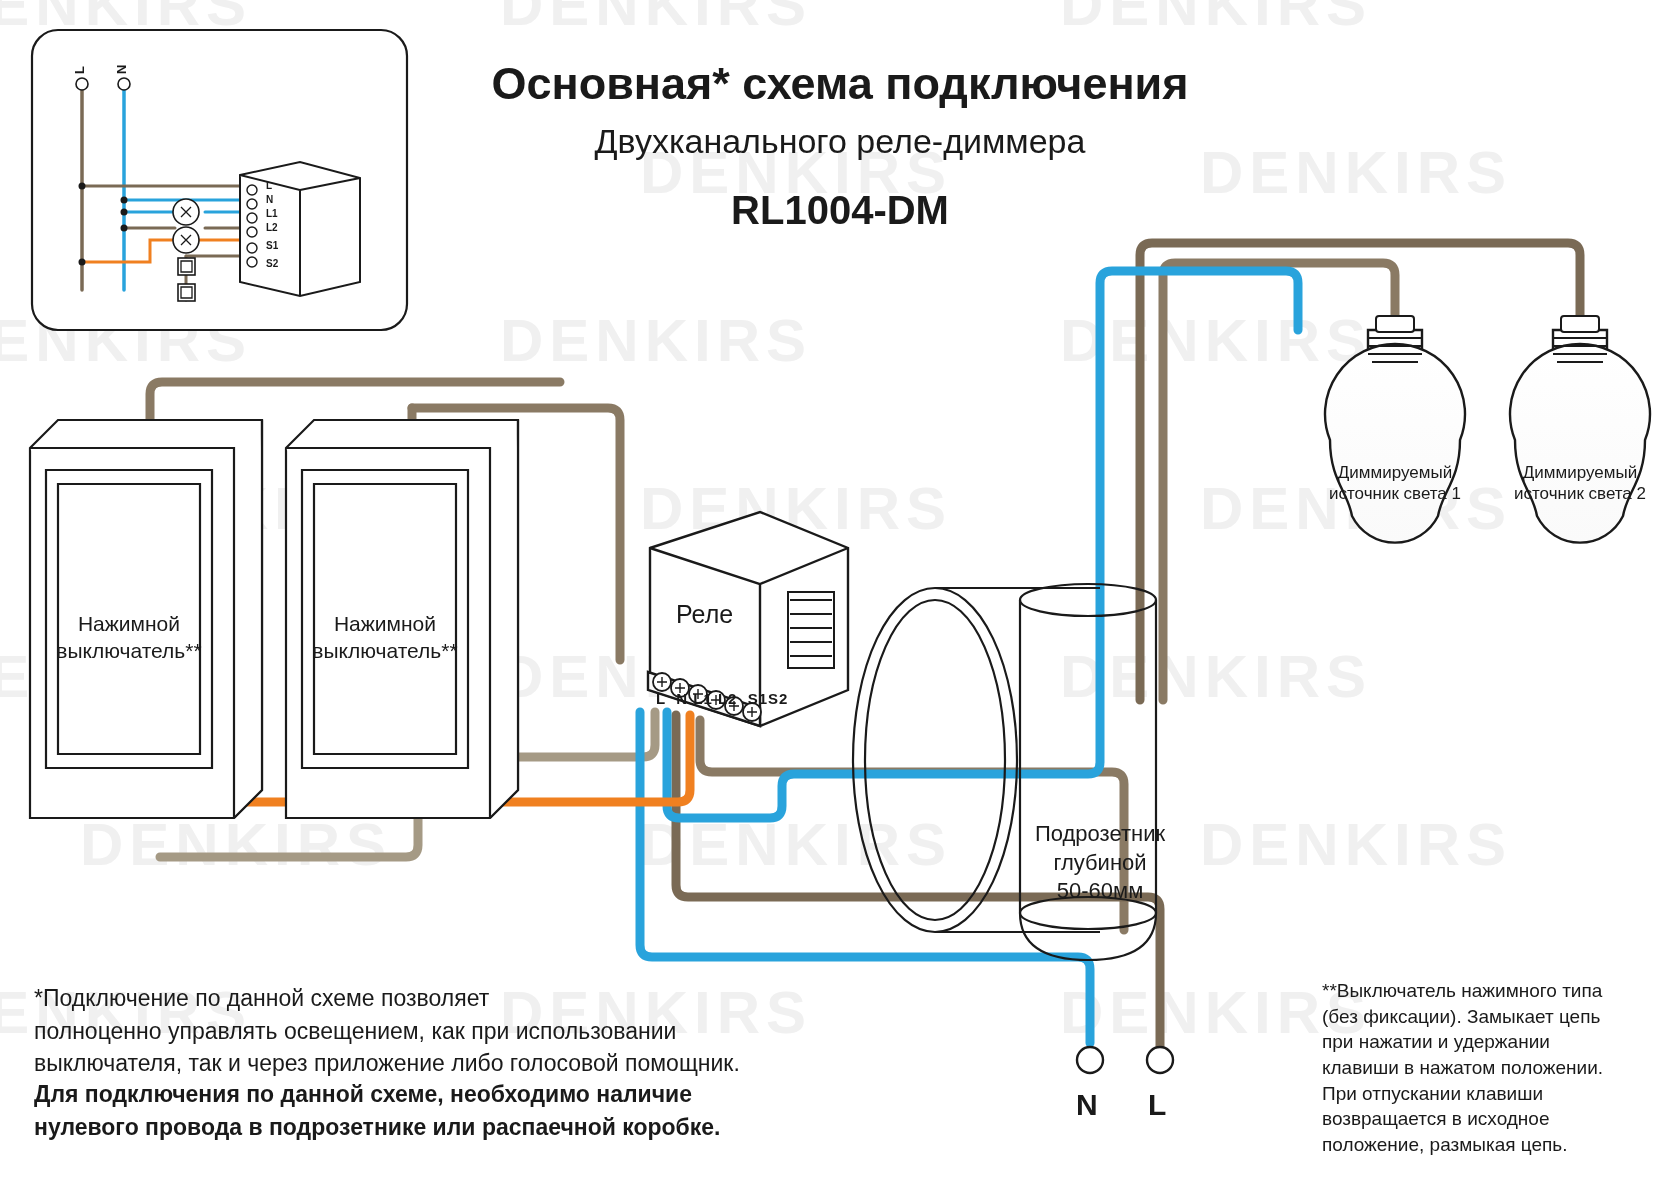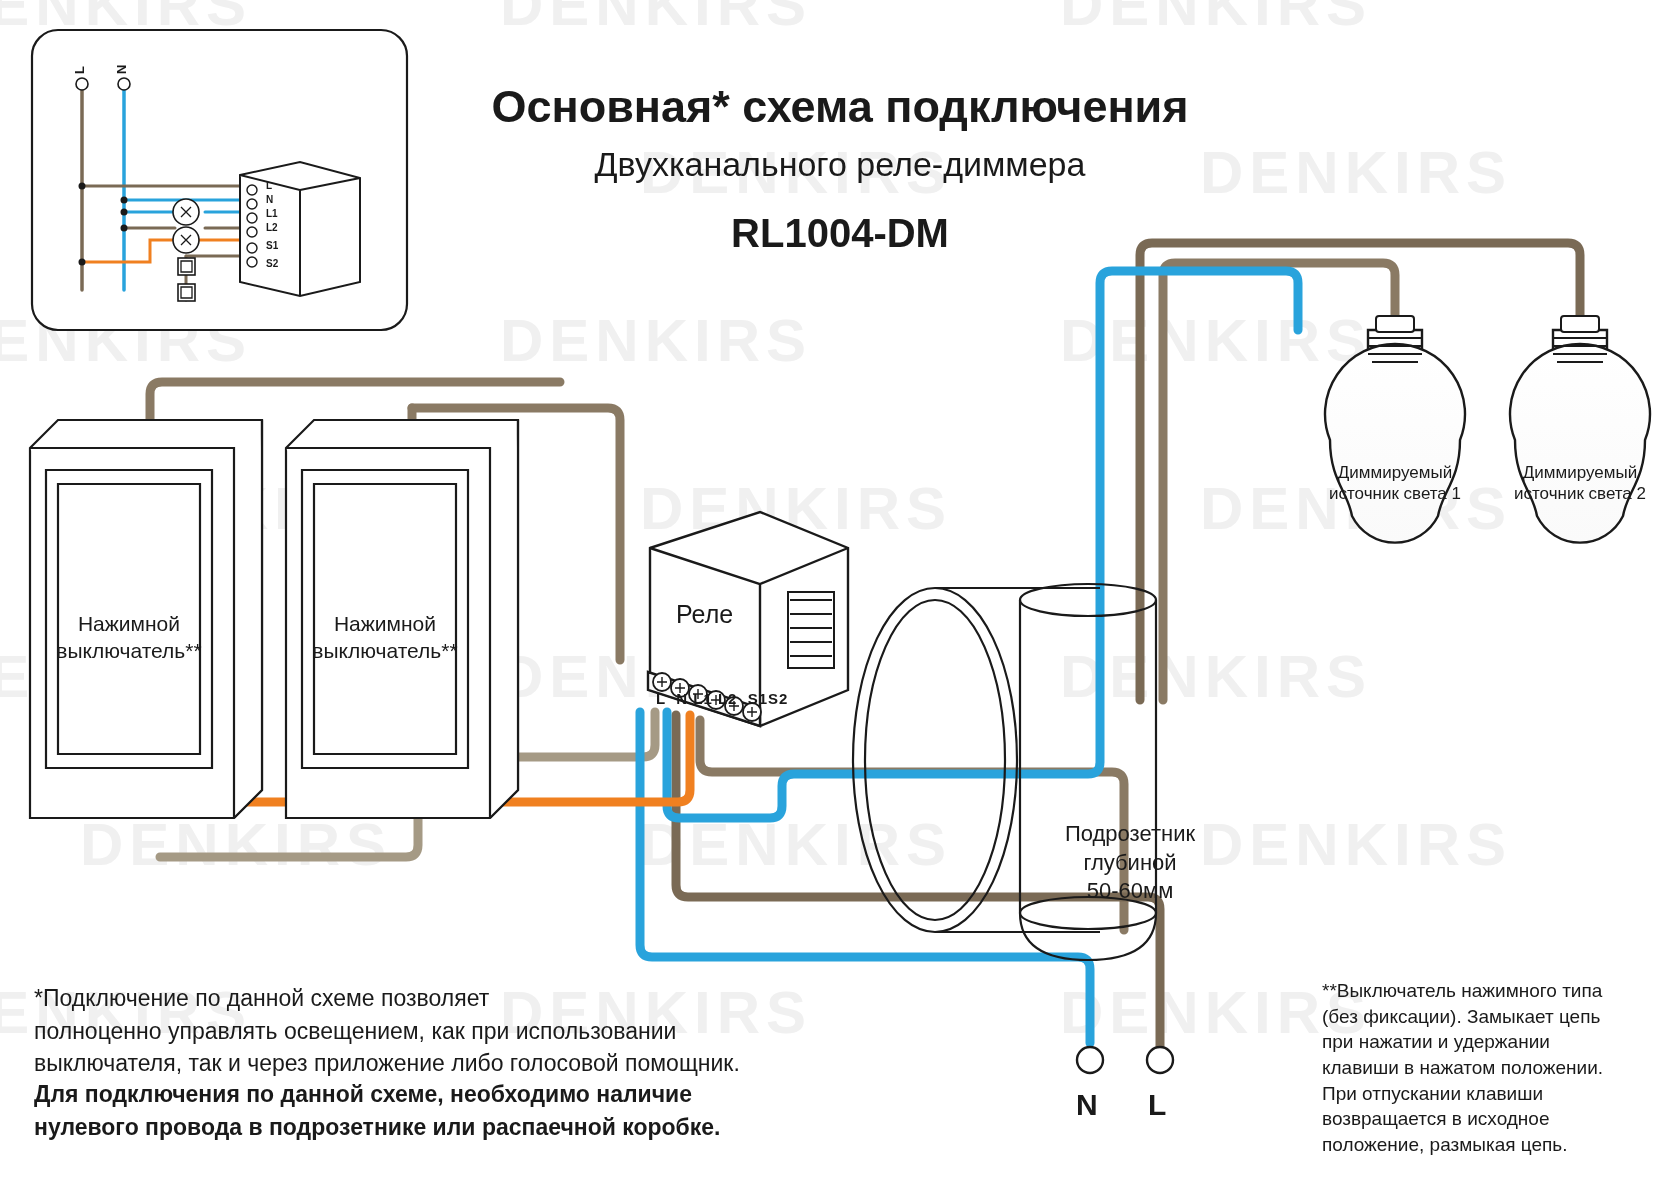--- a/index.html
+++ b/index.html
@@ -31,41 +31,41 @@
     left: 0;
     top: 0;
     width: 1680px;
     height: 1179px;
   }
   .txt {
     position: absolute;
     color: #1a1a1a;
     white-space: pre;
   }
-  .center { text-align: center; margin-top: 23px; }
+  .center { text-align: center; }
   #title {
     left: 0; top: 58px; width: 1680px;
     font-size: 45px; font-weight: bold;
   }
   #subtitle {
     left: 0; top: 122px; width: 1680px;
     font-size: 34px;
   }
   #model {
     left: 0; top: 188px; width: 1680px;
     font-size: 40px; font-weight: bold;
   }
   .lamp-label {
     font-size: 17px; text-align: center; line-height: 1.25;
   }
   .sw-label {
     font-size: 21px; text-align: center; line-height: 1.3;
   }
   .relay-label { font-size: 25px; }
-  .box-label { font-size: 22px; text-align: center; line-height: 1.3; margin-left: 30px; }
+  .box-label { font-size: 22px; text-align: center; line-height: 1.3; }
   .term { font-size: 15px; font-weight: bold; text-align: right; }
   .mini-term { font-size: 10px; font-weight: bold; }
   .mini-ln { font-size: 13px; font-weight: bold; }
   .note-left { font-size: 23px; line-height: 1.42; }
   .note-right { font-size: 19px; line-height: 1.35; }
   .nl-big { font-size: 30px; font-weight: bold; }
 </style>
 </head>
 <body>
 

